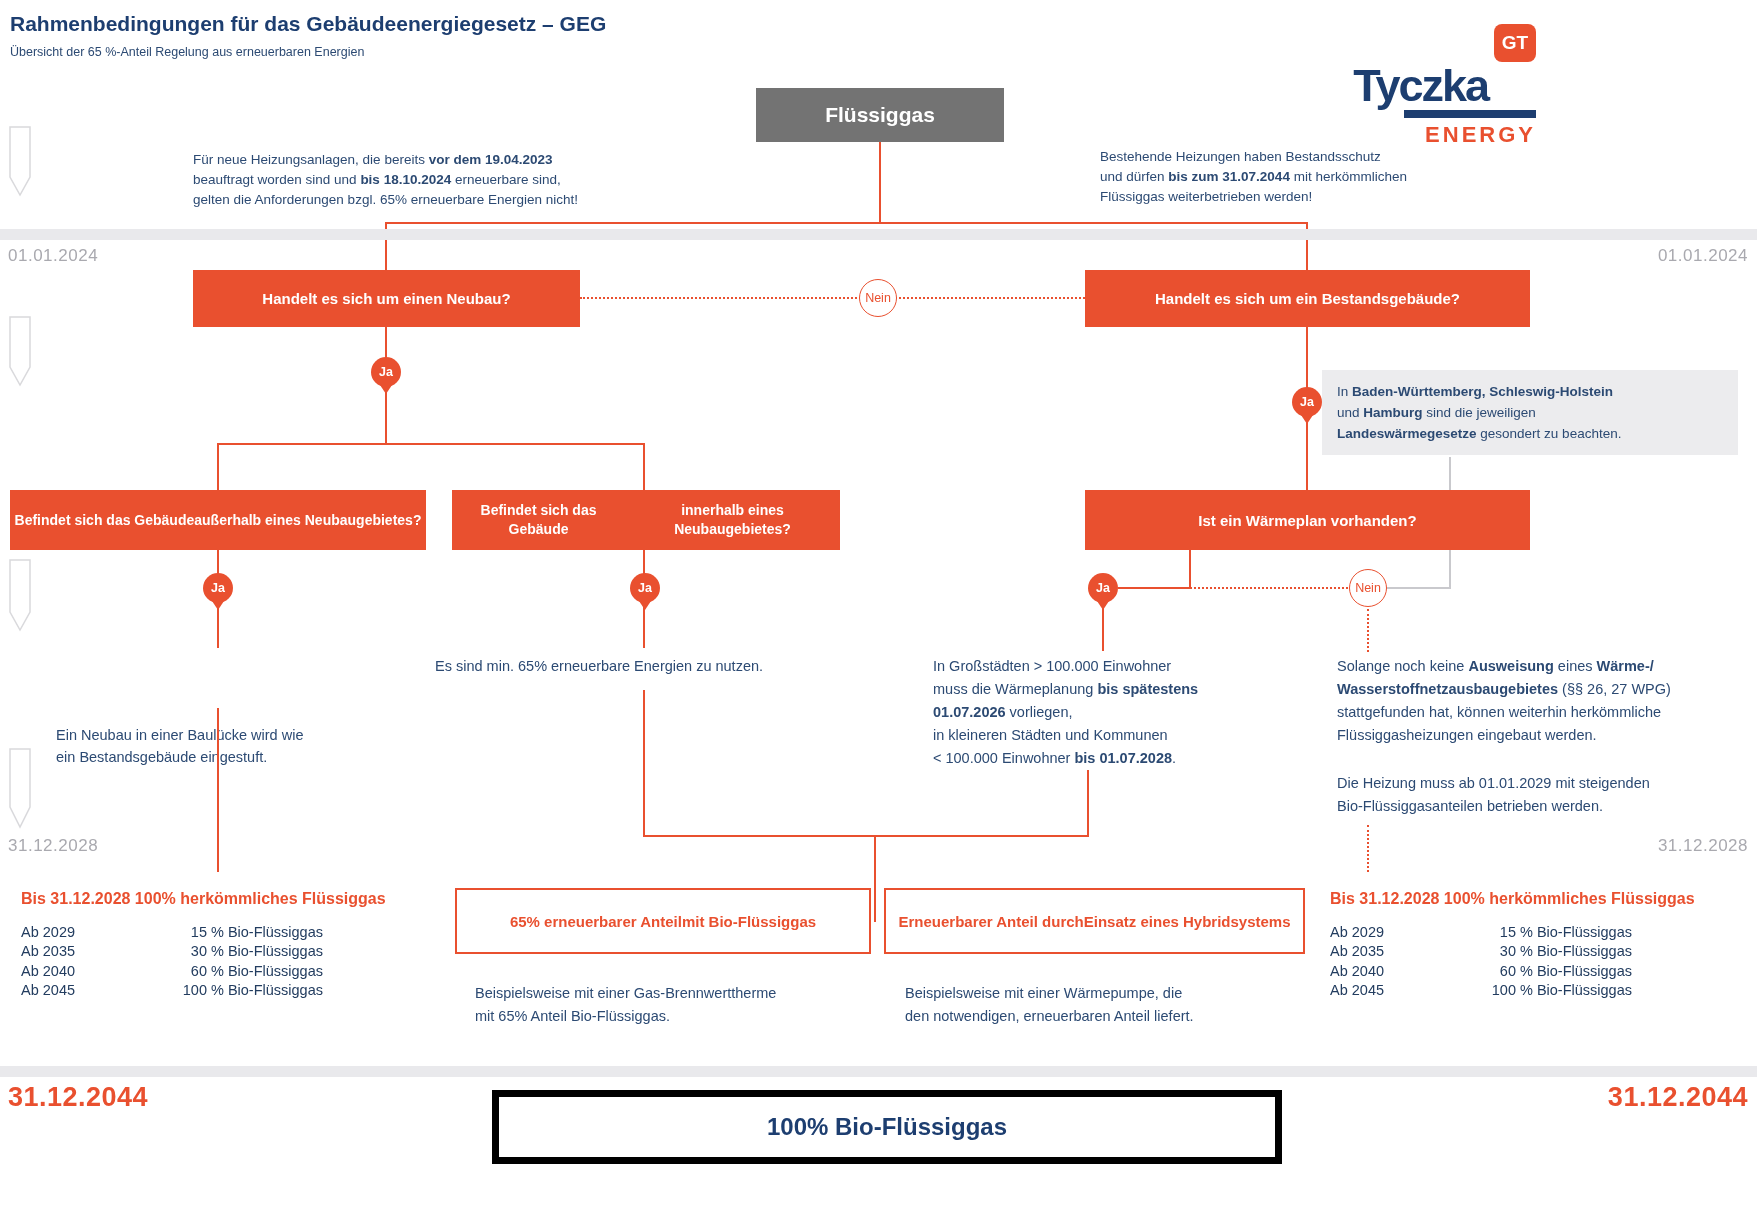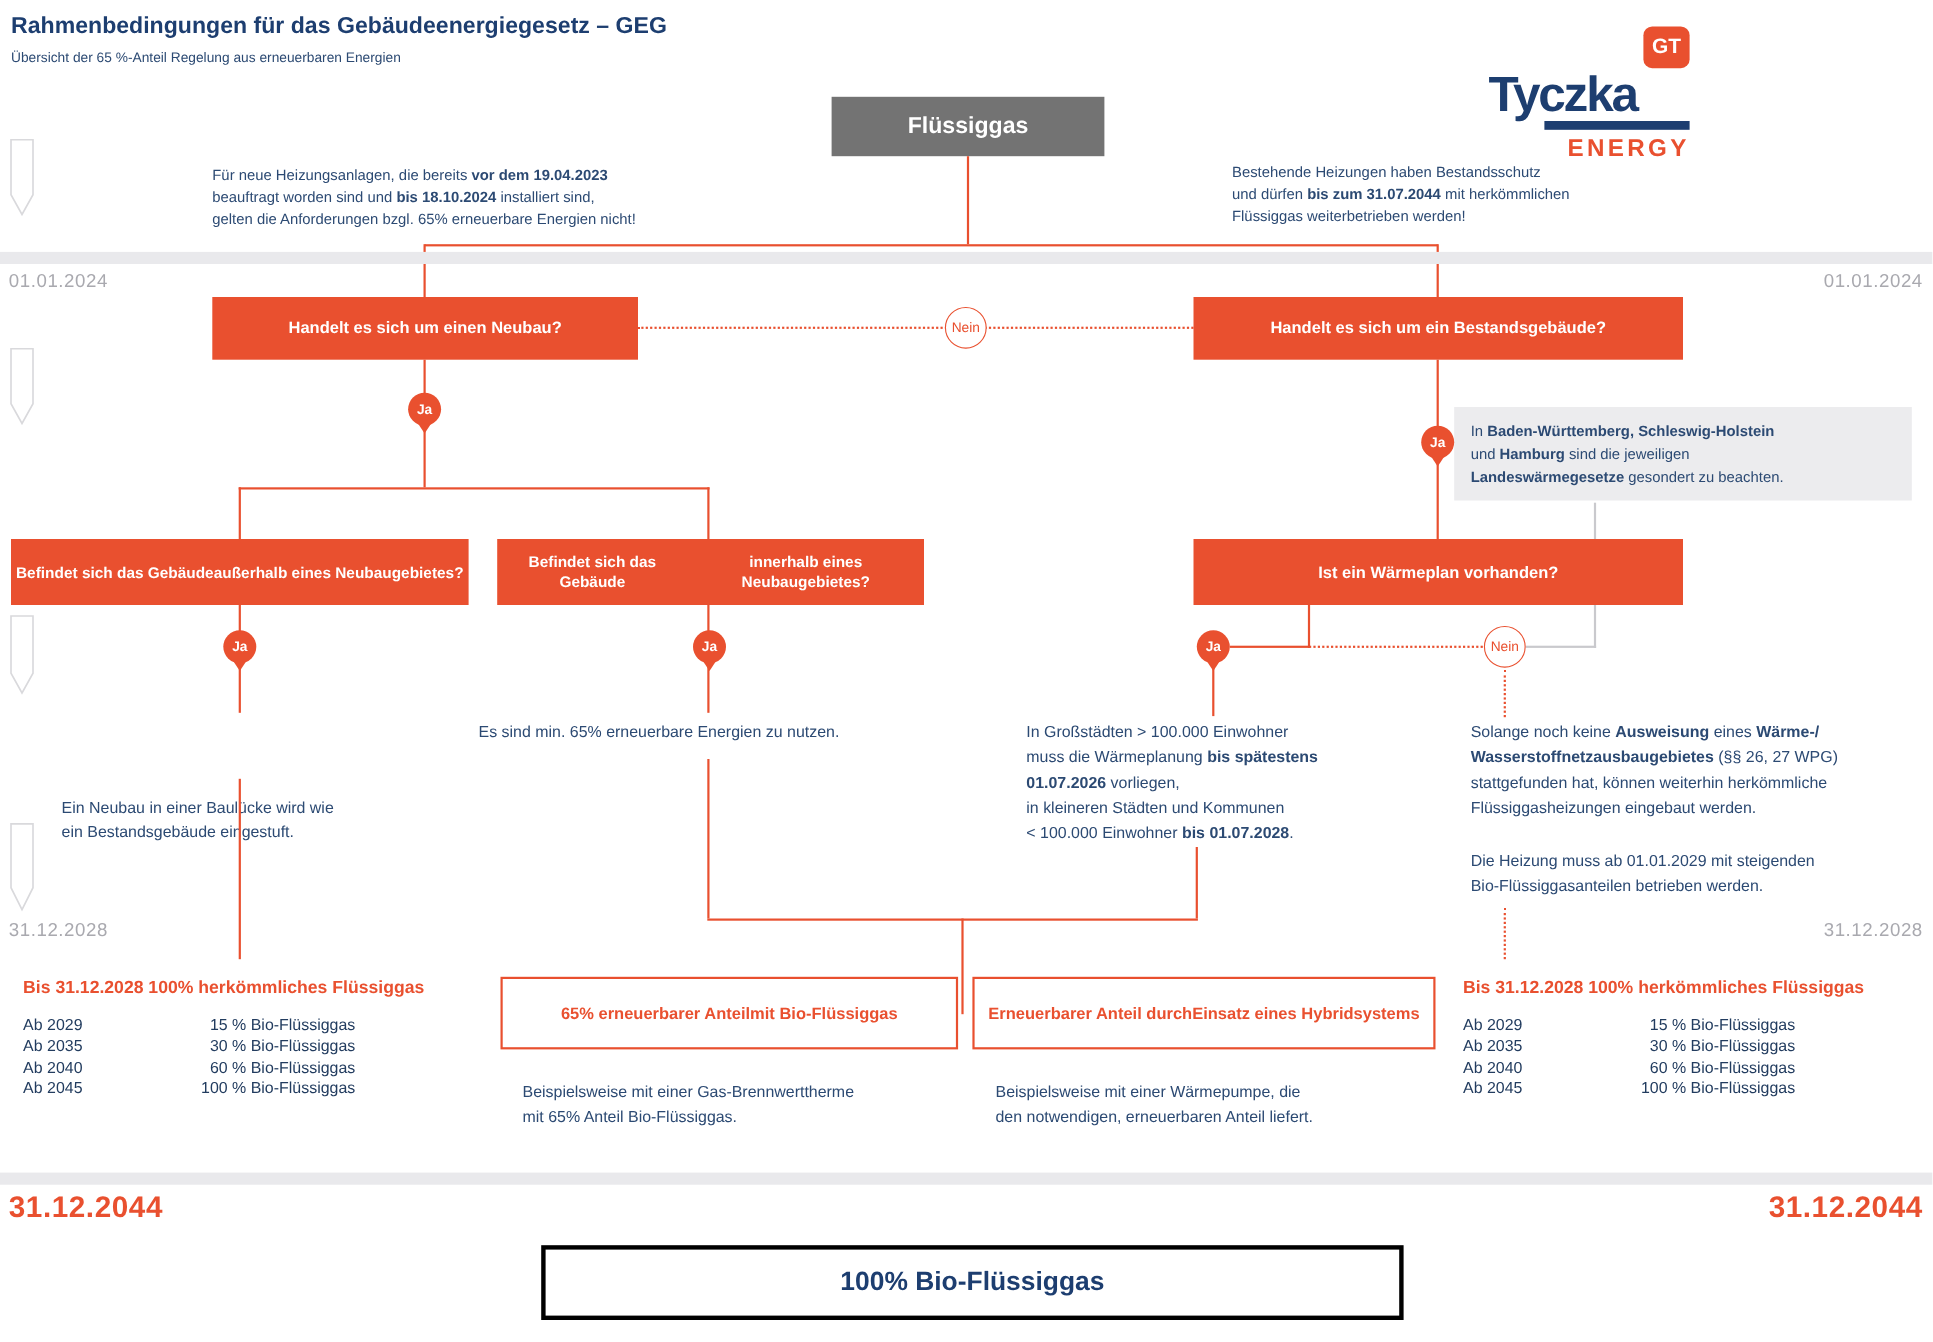--- a/index.html
+++ b/index.html
@@ -16,22 +16,22 @@
   .band{position:absolute;left:0;width:1757px;height:11px;background:#E9E9EC;}
   .tl-label{position:absolute;font-size:17px;letter-spacing:.5px;color:#A9A9AF;}
   .tl-label-big{position:absolute;font-size:27px;font-weight:800;color:#E9502F;letter-spacing:.5px;}
   
   .qbox{position:absolute;background:#E9502F;color:#fff;font-weight:700;font-size:15px;
         display:flex;align-items:center;justify-content:center;text-align:center;line-height:19px;}
   .rootbox{position:absolute;background:#737373;color:#fff;font-weight:800;font-size:21px;
         display:flex;align-items:center;justify-content:center;}
   .obox{position:absolute;background:#fff;border:2px solid #E9502F;color:#E9502F;font-weight:700;
         font-size:15px;display:flex;align-items:center;justify-content:center;text-align:center;line-height:21px;}
-  .greenbox{position:absolute;background:#fff;border:4px solid #000000;color:#1D3E70;font-weight:800;
-        font-size:24px;display:flex;align-items:center;justify-content:center;margin-top:42px;}
+  .greenbox{position:absolute;background:#fff;border:7px solid #000000;color:#1D3E70;font-weight:800;
+        font-size:24px;display:flex;align-items:center;justify-content:center;}
   .graynote{position:absolute;background:#ECECEE;color:#2C4A73;font-size:13.5px;line-height:21px;
         padding:11px 15px;box-sizing:border-box;}
   
   .ja-pin{position:absolute;width:30px;height:30px;border-radius:50%;background:#E9502F;color:#fff;
         font-size:12.5px;font-weight:700;display:flex;align-items:center;justify-content:center;z-index:3;}
   .ja-pin::after{content:"";position:absolute;left:50%;bottom:-7px;transform:translateX(-50%);
         border-left:6px solid transparent;border-right:6px solid transparent;border-top:9px solid #E9502F;}
   .nein-circle{position:absolute;width:38px;height:38px;border-radius:50%;background:#fff;
         border:1.5px solid #E9502F;color:#E9502F;font-size:12.5px;display:flex;align-items:center;
         justify-content:center;z-index:3;box-sizing:border-box;}
@@ -80,22 +80,22 @@
       <path d="M2 2 h20 v50 l-10 18 l-10 -18 z" fill="none" stroke="#D9D9DC" stroke-width="1.5"></path>
     </svg>
   <svg class="tmark" style="top:558px" width="24" height="74">
       <path d="M2 2 h20 v52 l-10 18 l-10 -18 z" fill="none" stroke="#D9D9DC" stroke-width="1.5"></path>
     </svg>
   <svg class="tmark" style="top:747px" width="24" height="82">
       <path d="M2 2 h20 v58 l-10 20 l-10 -20 z" fill="none" stroke="#D9D9DC" stroke-width="1.5"></path>
     </svg>
 
   <div class="rootbox" style="left:756px;top:88px;width:248px;height:54px;">Flüssiggas</div>
-  <div class="note" style="left:193px;top:150px;width:400px;"><span>Für neue Heizungsanlagen, die bereits </span><span style="font-weight: 700;">vor dem 19.04.2023</span><br><span>beauftragt worden sind und </span><span style="font-weight: 700;">bis 18.10.2024</span><span> installiert sind,</span><br><span>gelten die Anforderungen bzgl. 65% erneuerbare Energien nicht!</span></div>
-  <div class="note" style="left:1100px;top:147px;width:380px;margin-left:20px;"><span>Bestehende Heizungen haben Bestandsschutz</span><br><span>und dürfen </span><span style="font-weight: 700;">bis zum 31.07.2044</span><span> mit herkömmlichen</span><br><span>Flüssiggas weiterbetrieben werden!</span></div>
+  <div class="note" style="left:193px;top:150px;width:400px;"><span>Für neue Heizungsanlagen, die bereits </span><span style="font-weight: 700;">vor dem 19.04.2023</span><br><span>beauftragt worden sind und </span><span style="font-weight: 700;">bis 18.10.2024</span><span> erneuerbare sind,</span><br><span>gelten die Anforderungen bzgl. 65% erneuerbare Energien nicht!</span></div>
+  <div class="note" style="left:1100px;top:147px;width:380px;"><span>Bestehende Heizungen haben Bestandsschutz</span><br><span>und dürfen </span><span style="font-weight: 700;">bis zum 31.07.2044</span><span> mit herkömmlichen</span><br><span>Flüssiggas weiterbetrieben werden!</span></div>
 
   <div class="vline" style="left:879px;top:142px;height:80px;"></div>
   <div class="hline" style="left:386px;top:222px;width:921px;"></div>
   <div class="vline" style="left:385px;top:222px;height:48px;"></div>
   <div class="vline" style="left:1306px;top:222px;height:48px;"></div>
 
   <div class="band" style="top:229px;"></div>
   <div class="tl-label" style="left:8px;top:246px;">01.01.2024</div>
   <div class="tl-label" style="right:9px;top:246px;">01.01.2024</div>
 

